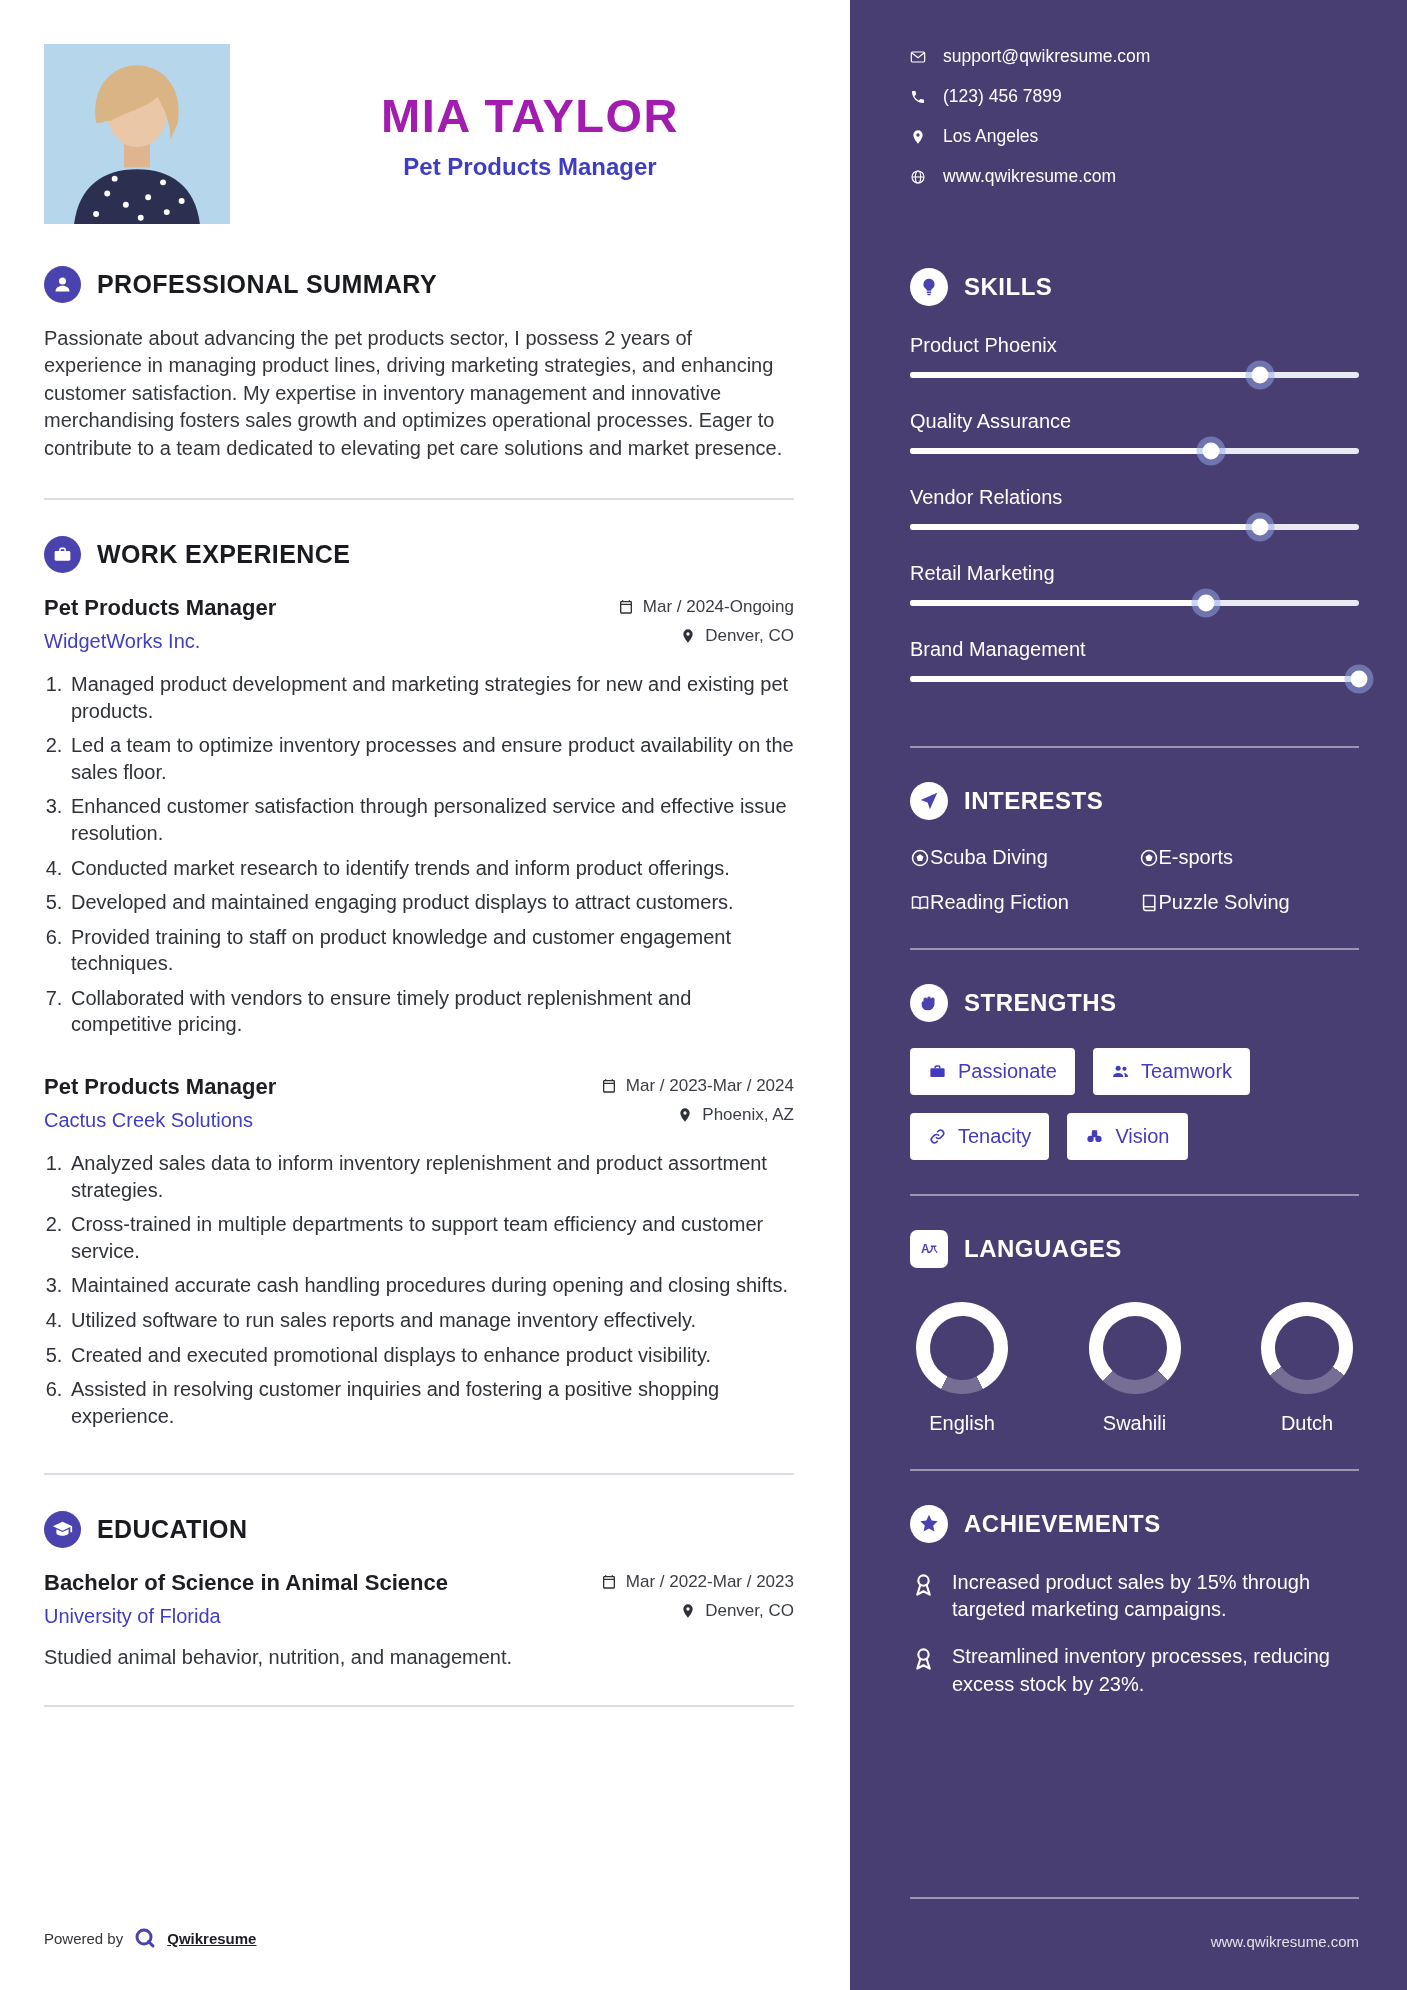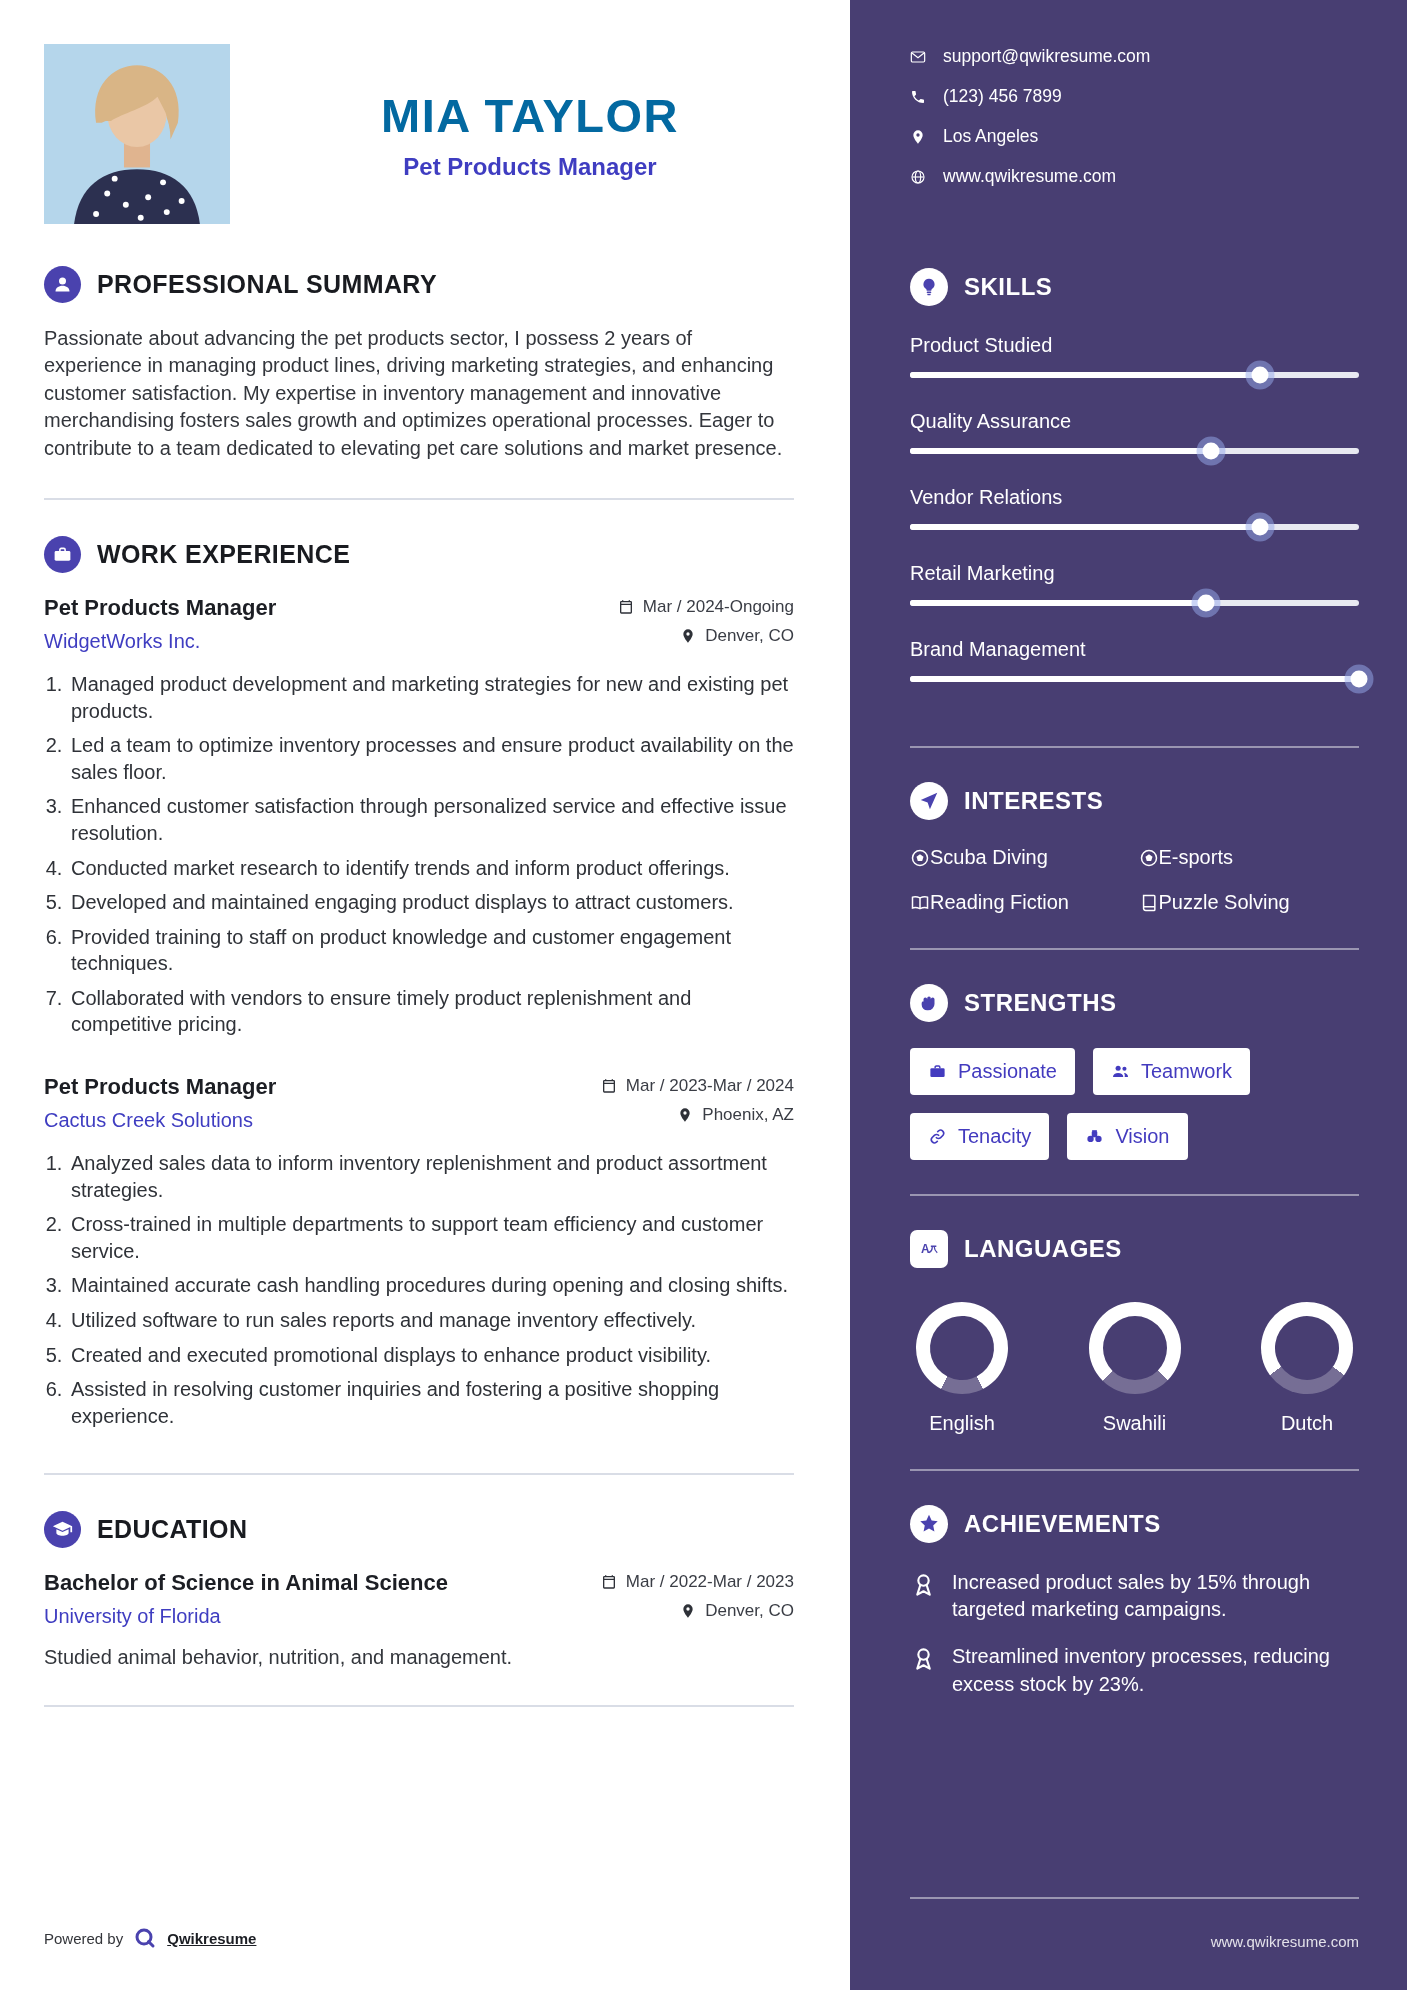--- a/index.html
+++ b/index.html
@@ -18,21 +18,21 @@
     display:flex; flex-direction:column;
   }
   .header { display:flex; align-items:center; gap:36px; margin-bottom:42px; }
   .photo {
     width:186px; height:180px; flex:none; overflow:hidden; background:#b5d6eb;
   }
   .photo svg { display:block; width:100%; height:100%; }
   .namewrap { flex:1; text-align:center; }
   .name {
     margin:0; font-size:47px; font-weight:800; letter-spacing:1.5px;
-    color:#0369a1;
+    color:#a21caf;
   }
   .subtitle { margin-top:10px; font-size:24px; font-weight:600; color:#3f3dc1; }
 
   .sec-head { display:flex; align-items:center; gap:16px; margin-bottom:22px; }
   .sec-badge {
     width:37px; height:37px; border-radius:50%; background:#4a42ae; flex:none;
     display:flex; align-items:center; justify-content:center;
   }
   .sec-badge svg { width:21px; height:21px; }
   .sec-title { margin:0; font-size:25px; font-weight:800; letter-spacing:0.4px; color:#191b20; }
@@ -326,21 +326,21 @@
           <svg viewBox="0 0 24 24" fill="currentColor">
               <path d="M12 3a6 6 0 0 0-3.5 10.9c.7.5 1 1.3 1 2.1h5c0-.8.3-1.6 1-2.1A6 6 0 0 0 12 3z"></path>
               <rect x="9.5" y="17" width="5" height="1.8" rx="0.9"></rect>
               <rect x="10" y="19.5" width="4" height="1.6" rx="0.8"></rect>
             </svg>
         </span>
         <h3 class="side-title">SKILLS</h3>
       </div>
 
       <div class="skill">
-        <span class="skill-label">Product Studied</span>
+        <span class="skill-label">Product Phoenix</span>
         <div class="track">
             <div class="fill" style="width: 78%;"></div>
             <div class="knob" style="left: 78%;"></div>
           </div>
       </div>
       <div class="skill">
         <span class="skill-label">Quality Assurance</span>
         <div class="track">
             <div class="fill" style="width: 67%;"></div>
             <div class="knob" style="left: 67%;"></div>

